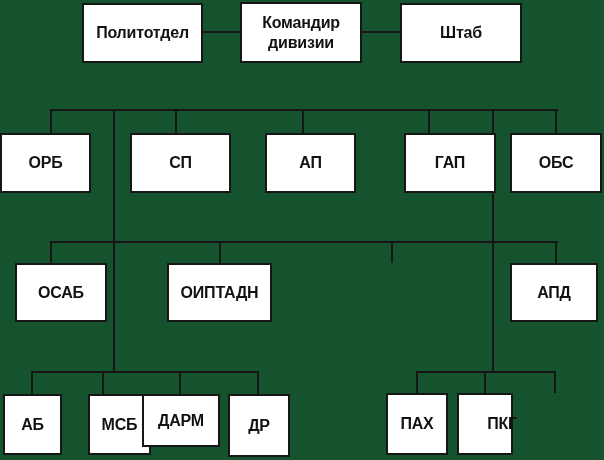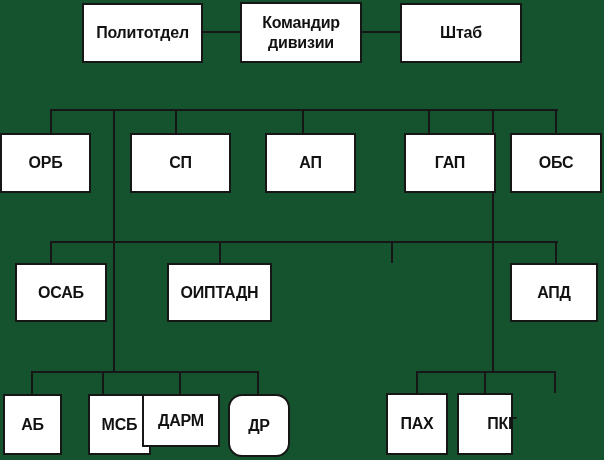--- a/index.html
+++ b/index.html
@@ -101,21 +101,21 @@
 
   <div class="node" style="left:3px;top:394px;width:59px;height:61px;">
     <span>АБ</span>
   </div>
   <div class="node" style="left:68px;top:394px;width:63px;height:61px;margin-left:20px;">
     <span>МСБ</span>
   </div>
   <div class="node" style="left:142px;top:394px;width:78px;height:53px;">
     <span>ДАРМ</span>
   </div>
-  <div class="node" style="left:228px;top:394px;width:62px;height:63px;border-radius:14px;">
+  <div class="node" style="left:228px;top:394px;width:62px;height:63px;">
     <span>ДР</span>
   </div>
 
   <div class="node" style="left:386px;top:393px;width:62px;height:62px;">
     <span>ПАХ</span>
   </div>
   <div class="node" style="left:457px;top:393px;width:56px;height:62px;padding-left:36px;">
     <span>ПКГ</span>
   </div>
 

